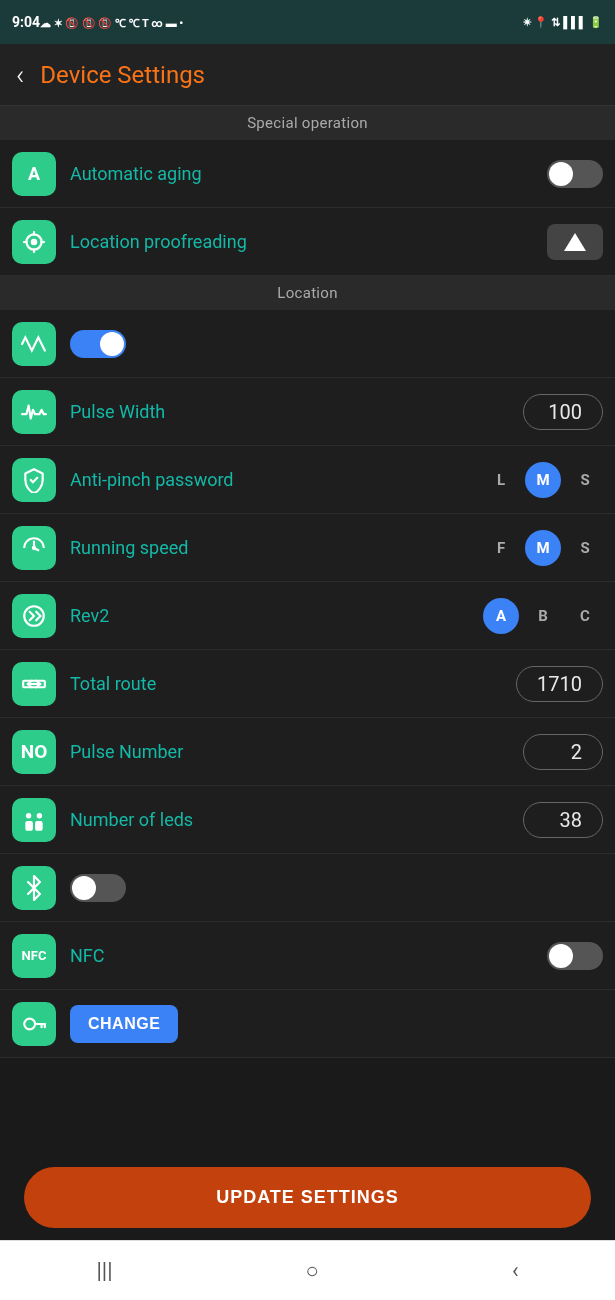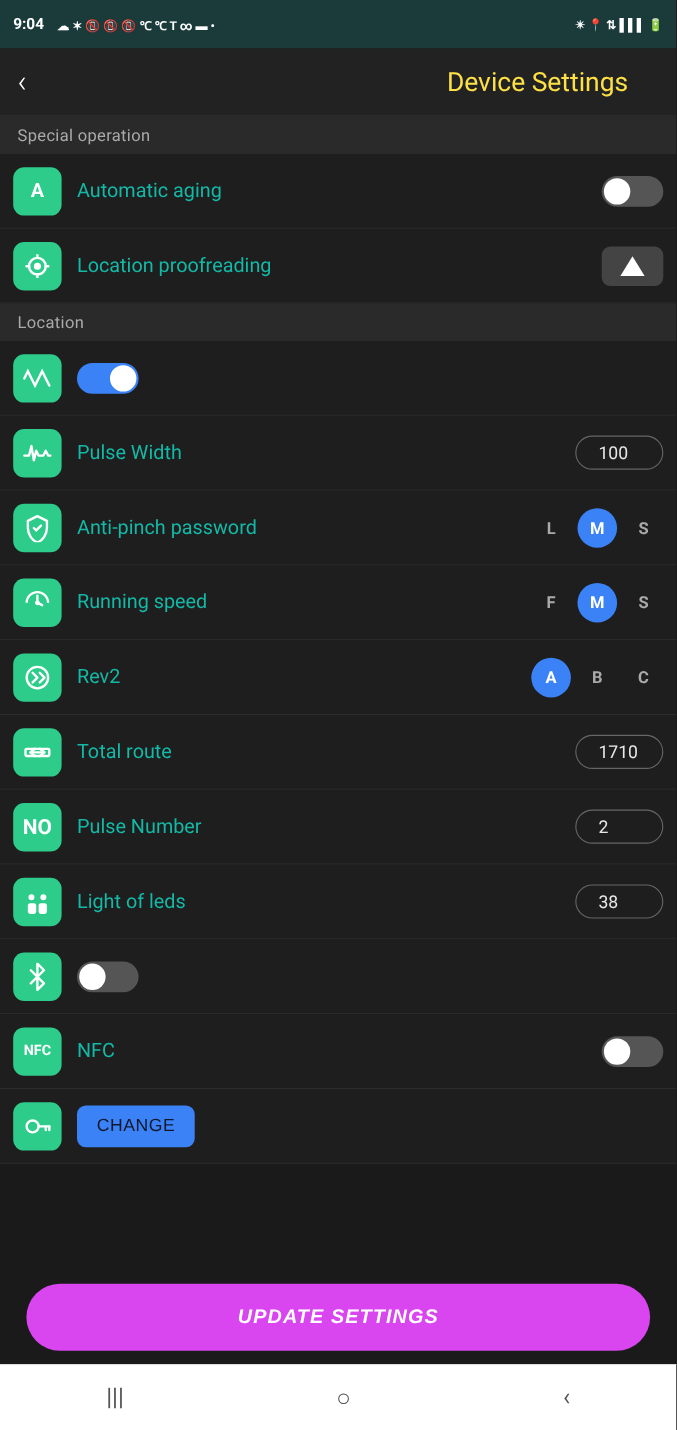--- a/index.html
+++ b/index.html
@@ -19,21 +19,21 @@
       background: #1b3a3a;
       height: 44px;
       display: flex;
       align-items: center;
       justify-content: space-between;
       padding: 0 12px;
       font-size: 14px;
       font-weight: bold;
       color: white;
     }
-    .status-left { display: flex; align-items: center; gap: 12px; }
+    .status-left { display: flex; align-items: center; gap: 0; }
     .status-right { display: flex; align-items: center; gap: 4px; }
     .status-icons { font-size: 11px; display: flex; gap: 2px; align-items: center; }
 
     
     .header {
       background: #222;
       height: 62px;
       display: flex;
       align-items: center;
       padding: 0 16px;
@@ -43,33 +43,34 @@
     .back-btn {
       font-size: 28px;
       color: #fff;
       cursor: pointer;
       font-weight: 300;
       line-height: 1;
     }
     .header-title {
       font-size: 24px;
       font-weight: 400;
-      color: #fde047;
+      color: #f97316;
       flex: 1;
-      text-align: right;
+      text-align: left;
       padding-right: 28px;
     }
 
     
     .section-header {
       background: #2a2a2a;
       padding: 8px 16px;
       font-size: 15px;
       color: #aaa;
       letter-spacing: 0.3px;
+      text-align: center;
     }
 
     
     .settings-list {
       flex: 1;
     }
     .setting-row {
       display: flex;
       align-items: center;
       padding: 0 12px;
@@ -122,25 +123,25 @@
       transition: left 0.2s;
     }
     .toggle.off .toggle-thumb { left: 2px; }
     .toggle.on .toggle-thumb { left: 30px; }
 
     
     .number-badge {
       border: 1.5px solid #666;
       border-radius: 20px;
       padding: 5px 20px;
-      font-size: 16px;
+      font-size: 20px;
       color: #e8e8e8;
       background: transparent;
       min-width: 80px;
-      text-align: left;
+      text-align: right;
     }
 
     
     .lms-group {
       display: flex;
       gap: 6px;
       align-items: center;
     }
     .lms-btn {
       width: 36px;
@@ -171,48 +172,47 @@
       width: 0;
       height: 0;
       border-left: 11px solid transparent;
       border-right: 11px solid transparent;
       border-bottom: 18px solid white;
     }
 
     
     .change-btn {
       background: #3b82f6;
-      color: #0f172a;
+      color: #ffffff;
       border: none;
       border-radius: 8px;
       padding: 10px 18px;
       font-size: 16px;
-      font-weight: normal;
+      font-weight: bold;
       cursor: pointer;
       letter-spacing: 0.5px;
     }
 
     
     .update-btn-area {
       padding: 18px 24px 12px 24px;
       background: #1a1a1a;
     }
     .update-btn {
       width: 100%;
-      background: #d946ef;
+      background: #c2410c;
       color: white;
       border: none;
       border-radius: 40px;
       padding: 20px;
       font-size: 18px;
       font-weight: bold;
       cursor: pointer;
       letter-spacing: 1px;
       text-align: center;
-      font-style: italic;
     }
 
     
     .nav-bar {
       height: 60px;
       background: #fff;
       display: flex;
       align-items: center;
       justify-content: space-around;
       border-top: 1px solid #ddd;
@@ -388,21 +388,21 @@
 
   <div class="setting-row">
     <div class="setting-icon">
       <svg class="icon-svg" viewBox="0 0 24 24">
         <circle cx="7" cy="8" r="2.5" fill="white"></circle>
         <circle cx="17" cy="8" r="2.5" fill="white"></circle>
         <rect x="4" y="13" width="7" height="9" rx="2" fill="white"></rect>
         <rect x="13" y="13" width="7" height="9" rx="2" fill="white"></rect>
       </svg>
     </div>
-    <span class="setting-label">Light of leds</span>
+    <span class="setting-label">Number of leds</span>
     <div class="setting-control">
       <div class="number-badge">38</div>
     </div>
   </div>
 
   <div class="setting-row">
     <div class="setting-icon">
       <svg class="icon-svg" viewBox="0 0 24 24">
         <polyline points="6.5,6.5 17.5,17.5 12,23 12,1 17.5,6.5 6.5,17.5" fill="none" stroke="white" stroke-width="2" stroke-linecap="round" stroke-linejoin="round"></polyline>
       </svg>

